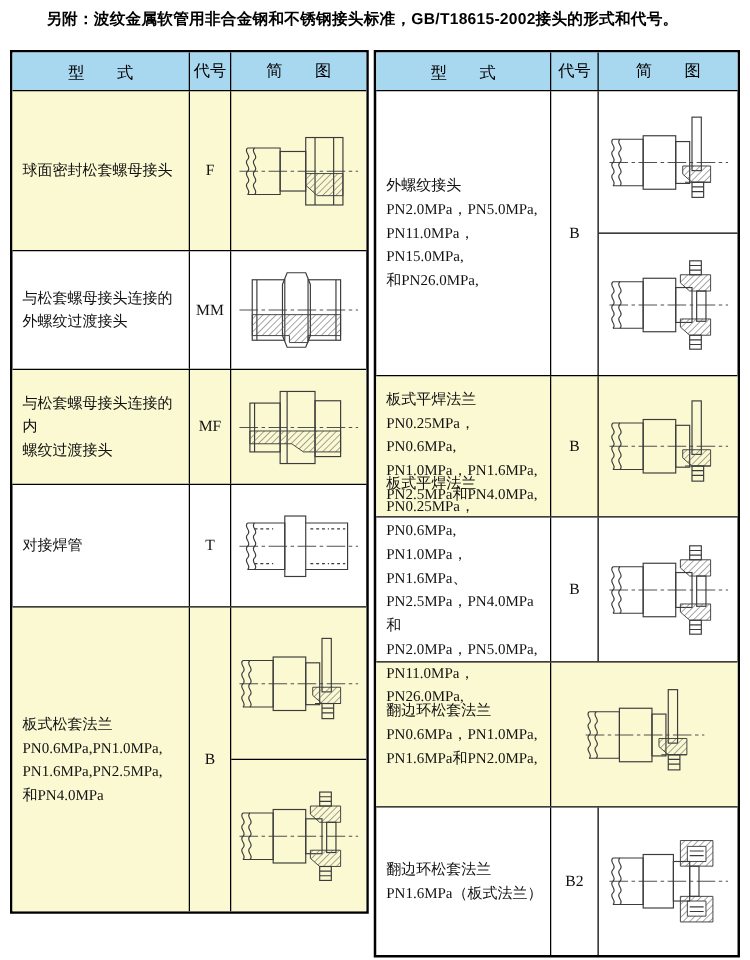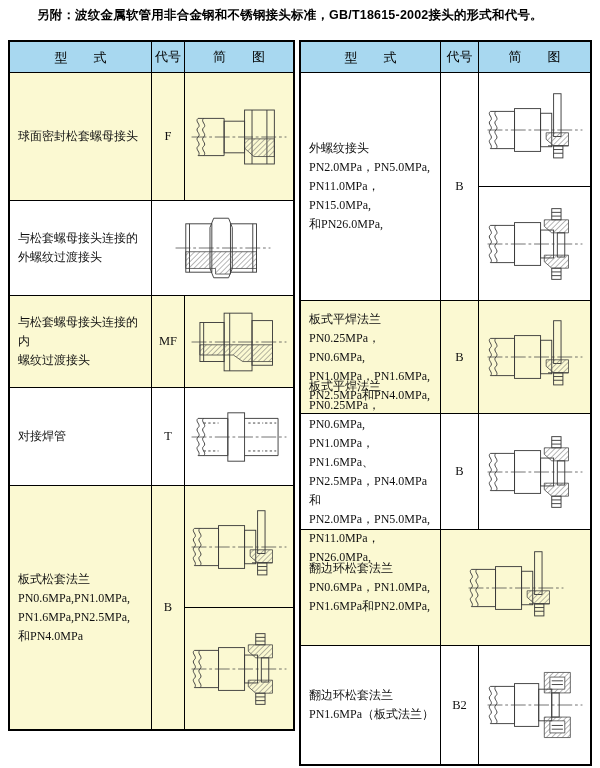--- a/index.html
+++ b/index.html
@@ -79,20 +79,21 @@
             <line class="ln" x1="82" y1="14" x2="82" y2="72"></line>
             <polygon class="ht" points="58,45 90,45 90,64 68,64 58,55"></polygon>
           </svg>
         </div>
     </div>
   </div>
 
   <div class="row h-l3">
     <div class="c-type">与松套螺母接头连接的
 外螺纹过渡接头</div>
+    <div class="c-code">MM</div>
     <div class="c-diag">
       <div class="dwrap">
           <svg viewBox="0 0 104 86" preserveAspectRatio="xMidYMid meet">
             <line class="cl" x1="1" y1="43" x2="103" y2="43"></line>
             <rect class="ln" x="12" y="17" width="28" height="52"></rect>
             <line class="ln" x1="16" y1="17" x2="16" y2="69"></line>
             <polygon class="ln" points="42,11 58,11 62,21 62,65 58,75 42,75 38,65 38,21"></polygon>
             <rect class="ln" x="60" y="17" width="28" height="52"></rect>
             <line class="ln" x1="84" y1="17" x2="84" y2="69"></line>
             <polygon class="ht" points="12,47 88,47 88,65 60,65 60,71 44,71 44,65 12,65"></polygon>

